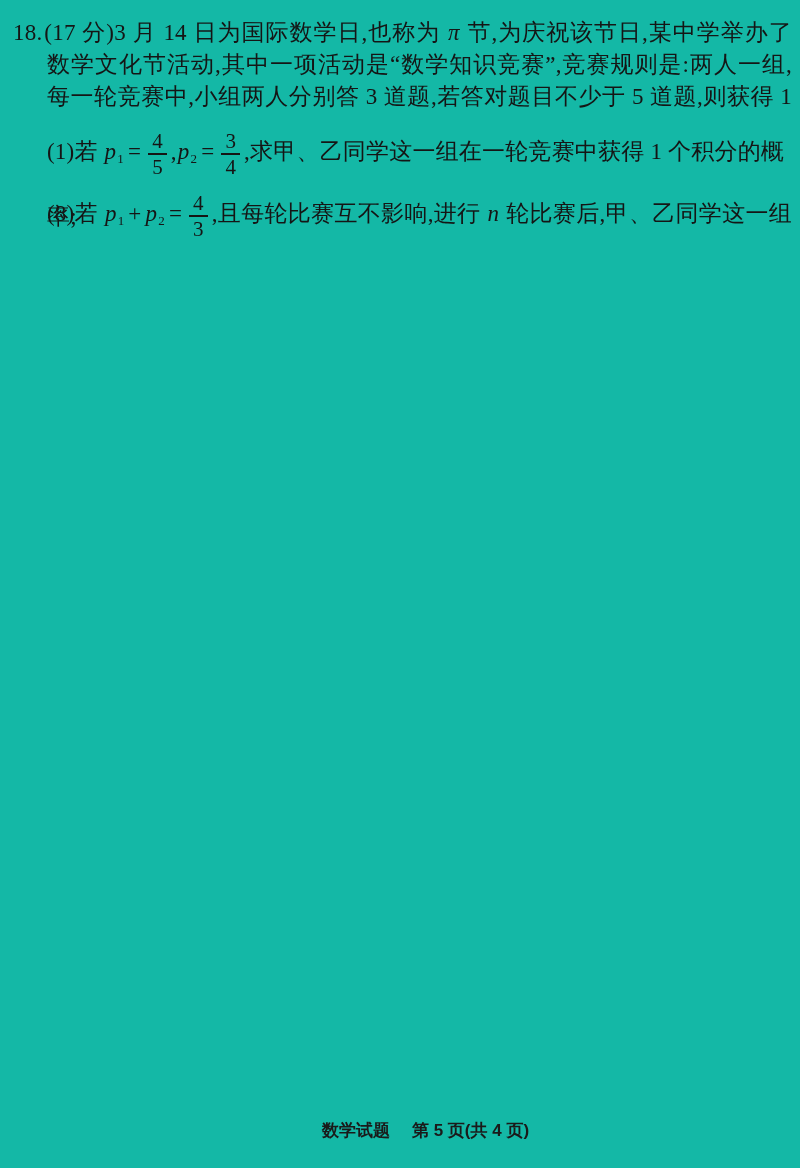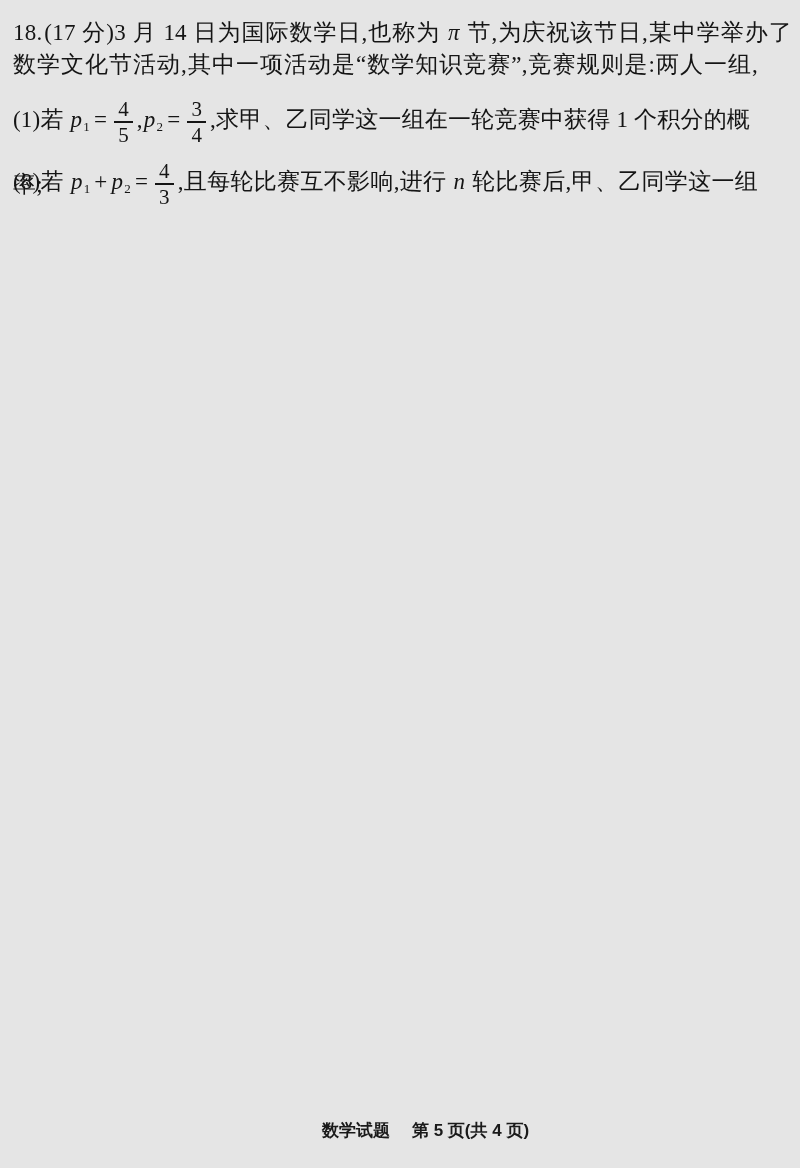--- a/index.html
+++ b/index.html
@@ -5,33 +5,33 @@
   html, body { margin: 0; padding: 0; }
   body {
     width: 800px;
     height: 1168px;
     background: #ffffff;
     position: relative;
     overflow: hidden;
     font-family: "Liberation Serif", "DejaVu Serif", serif;
     color: #151515;
   }
-  .page { position: absolute; inset: 0; background: #e5e5e5; }
+  .page { position: absolute; inset: 0; background: #14b8a6; }
 
   .content {
     position: absolute;
     left: 13px;
     top: 17px;
     width: 779px;
     font-size: 23px;
     letter-spacing: 0.2px;
   }
   .tline { line-height: 32px; height: 32px; white-space: normal; }
   .jline { text-align: justify; text-align-last: justify; -moz-text-align-last: justify; }
-  .indent { width: 745px; }
+  .indent { margin-left: 34px; width: 745px; }
   .frac-line { height: 62px; line-height: 62px; }
   .gap-top-8 { margin-top: 8px; }
   .gap-top-2 { margin-top: 2px; }
 
   .num-marker { display: inline; padding-right: 2px; }
 
   .mi {
     font-family: "Liberation Serif", "DejaVu Serif", serif;
     font-style: italic;
     padding: 0 1px;
@@ -80,20 +80,21 @@
 <div class="page">
 
   <div class="content">
 
     <div class="tline jline"><span class="num-marker">18.</span><span>(17 分)3 月 14 日为国际数学日,也称为 </span><span class="mi">π</span><span> 节,为庆祝该节日,某中学举办了</span></div>
 
     <div class="indent">
 
       <div class="tline jline">数学文化节活动,其中一项活动是“数学知识竞赛”,竞赛规则是:两人一组,</div>
 
+      <div class="tline jline">每一轮竞赛中,小组两人分别答 3 道题,若答对题目不少于 5 道题,则获得 1</div>
 
 
 
       <div class="frac-line gap-top-8"><span>(1)若 </span><span class="mi">p</span><span class="msub">1</span><span class="op">=</span><span class="frac"><span class="fnum">4</span><span class="fden">5</span></span><span>,</span><span class="mi">p</span><span class="msub">2</span><span class="op">=</span><span class="frac"><span class="fnum">3</span><span class="fden">4</span></span><span>,求甲、乙同学这一组在一轮竞赛中获得 1 个积分的概率;</span></div>
 
       <div class="frac-line jline"><span>(8)若 </span><span class="mi">p</span><span class="msub">1</span><span class="op">+</span><span class="mi">p</span><span class="msub">2</span><span class="op">=</span><span class="frac"><span class="fnum">4</span><span class="fden">3</span></span><span>,且每轮比赛互不影响,进行 </span><span class="mi">n</span><span> 轮比赛后,甲、乙同学这一组</span></div>
 
 
     </div>
   </div>

